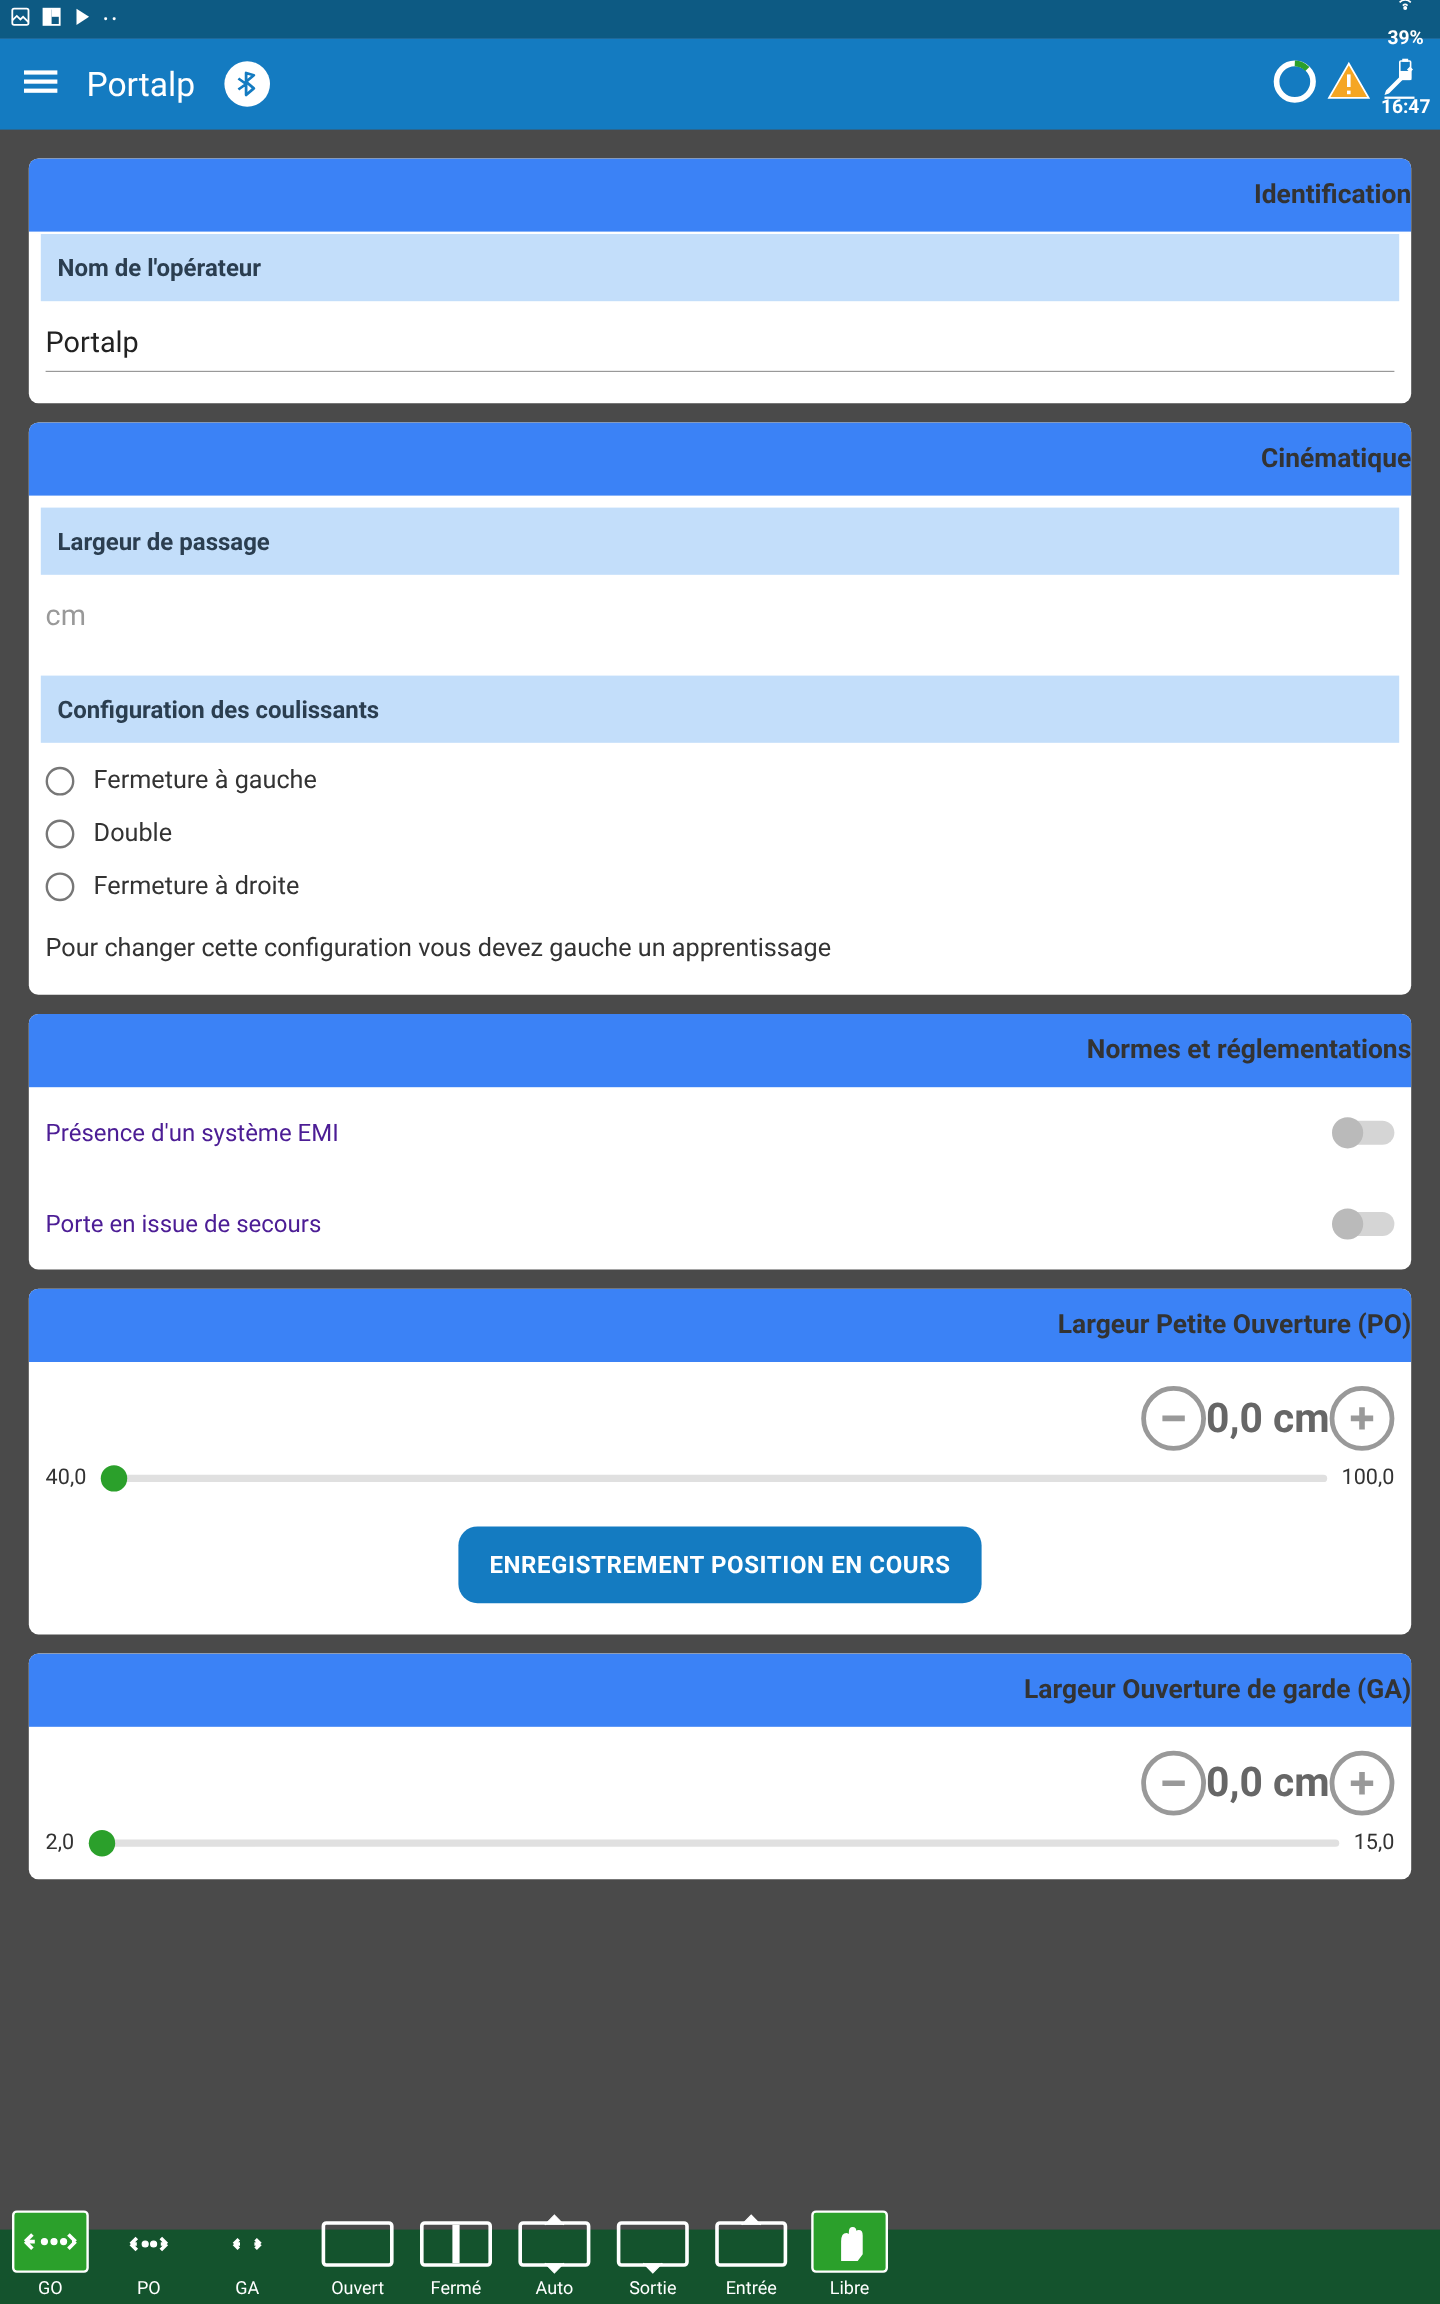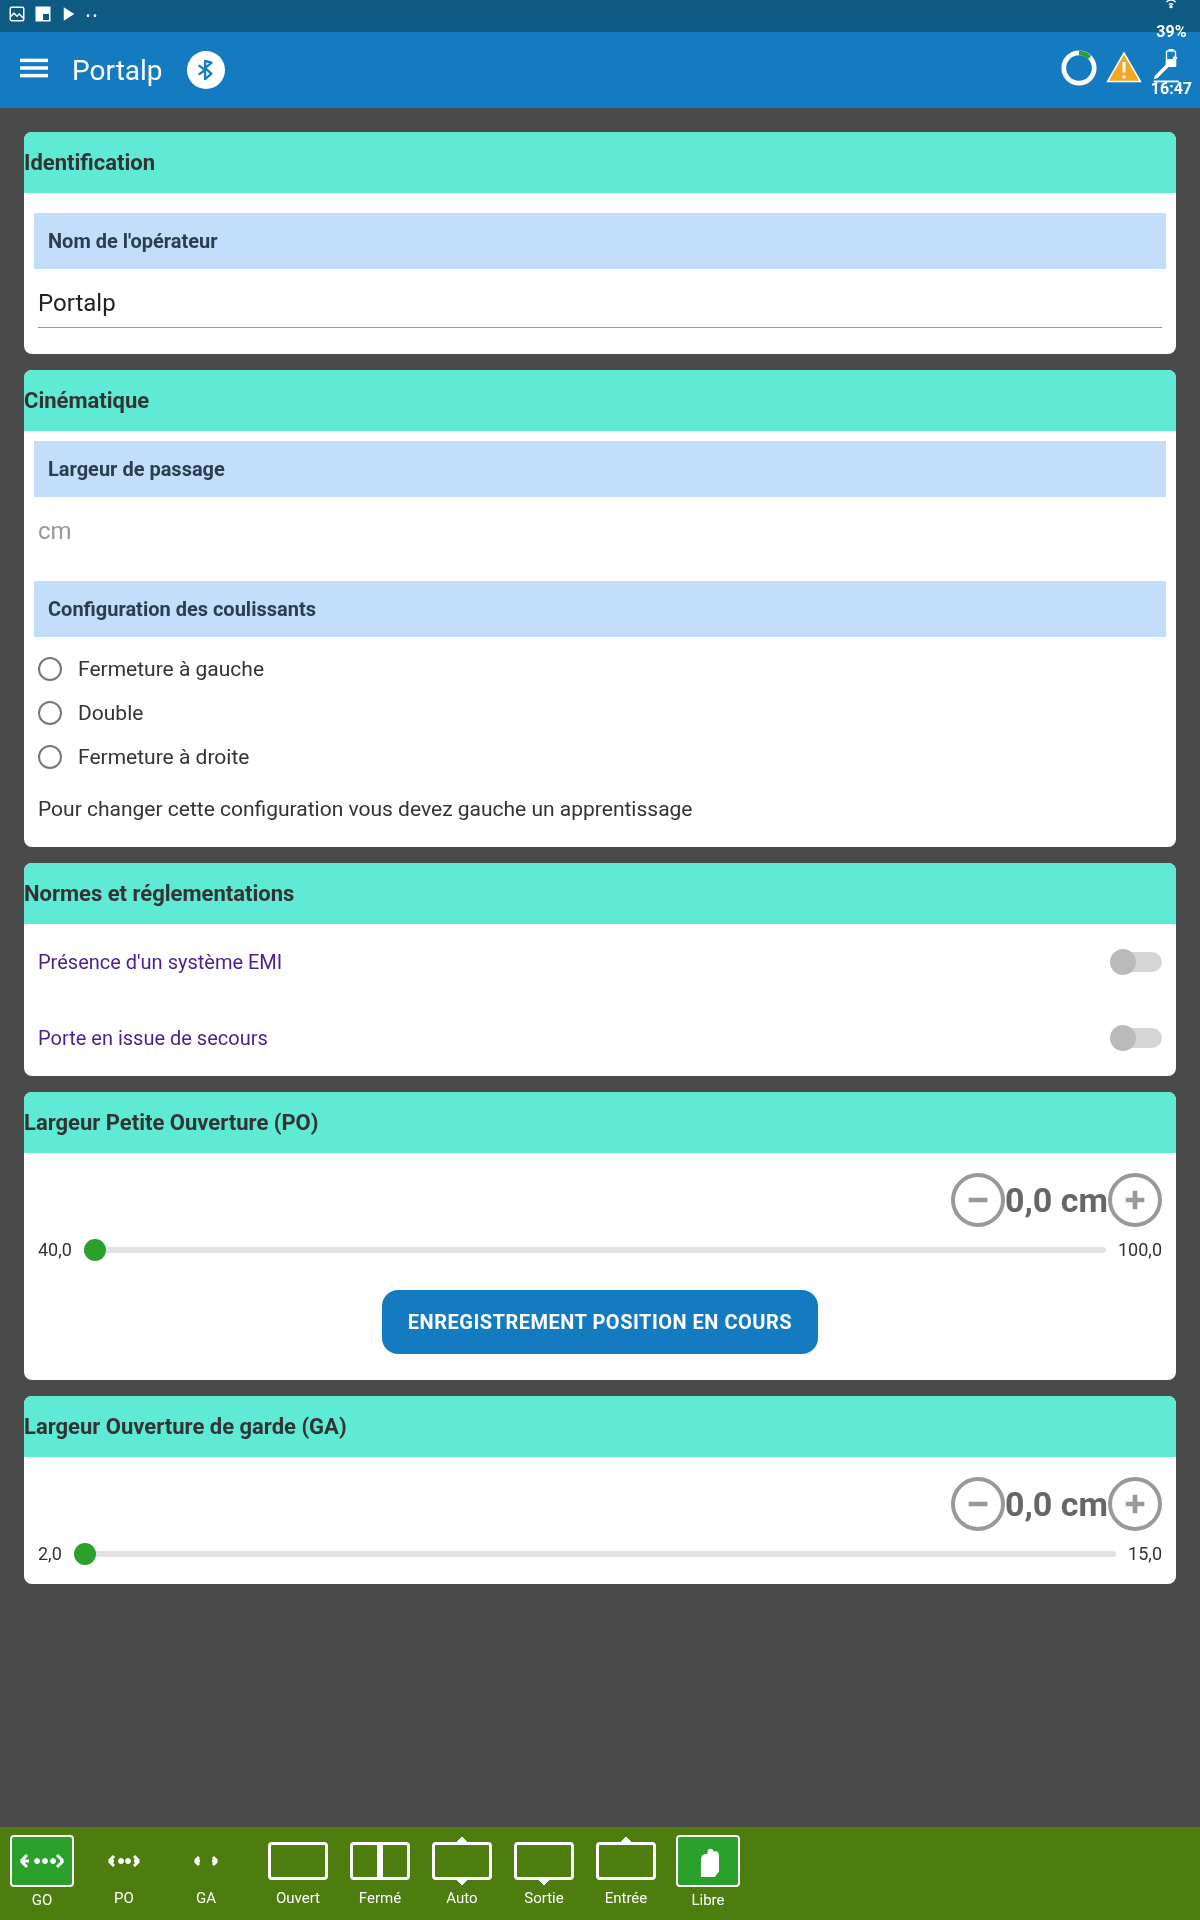--- a/index.html
+++ b/index.html
@@ -14,21 +14,21 @@
 .app-bar { height: 76px; background: #147bc1; display: flex; align-items: center; padding: 0 20px; gap: 24px; }
 .menu-icon { color: #fff; }
 .app-title { color: #fff; font-size: 28px; font-weight: 400; }
 .bt-circle { width: 38px; height: 38px; background: #fff; border-radius: 50%; display: inline-flex; align-items: center; justify-content: center; }
 .bt-circle svg { fill: #147bc1; }
 .app-bar-right { margin-left: auto; display: flex; align-items: center; gap: 8px; }
 
 
 .content { padding: 24px; height: calc(1920px - 32px - 76px - 84px); overflow-y: auto; }
 .card { background: #fff; border-radius: 8px; margin-bottom: 16px; overflow: hidden; }
-.section-header { background: #5eead4; text-align: left; padding: 18px 0; font-size: 22px; font-weight: bold; color: #333; }
+.section-header { background: #3b82f6; text-align: right; padding: 18px 0; font-size: 22px; font-weight: bold; color: #333; }
 .sub-header { background: #c3defa; padding: 16px 14px; font-size: 20px; font-weight: bold; color: #2b3e50; }
 .card-body { padding: 10px 14px 26px; }
 .text-input { width: 100%; border: none; border-bottom: 1px solid #999; font-size: 24px; padding: 10px 0; outline: none; color: #222; }
 .text-input::placeholder { color: #999; }
 
 .radio-row { display: flex; align-items: center; gap: 16px; padding: 10px 0; }
 .radio-btn { width: 24px; height: 24px; border: 2.5px solid #777; border-radius: 50%; flex-shrink: 0; }
 .radio-label { font-size: 21px; color: #333; }
 .hint-text { font-size: 21px; color: #333; padding: 18px 14px 26px; }
 
@@ -42,21 +42,21 @@
 .step-btn svg { stroke: #999; }
 .value-display { font-size: 34px; font-weight: bold; color: #666; }
 
 .slider-row { display: flex; align-items: center; gap: 12px; padding: 6px 14px 20px; font-size: 18px; color: #333; }
 .slider-track { flex: 1; height: 6px; background: #e0e0e0; border-radius: 3px; position: relative; }
 .slider-thumb { width: 22px; height: 22px; background: #2ba02b; border-radius: 50%; position: absolute; top: -8px; left: 0; }
 
 .primary-btn { display: block; margin: 10px auto 26px; background: #147bc1; color: #fff; border: none; border-radius: 16px; padding: 20px 26px; font-size: 20px; font-weight: bold; letter-spacing: 0.5px; cursor: pointer; }
 
 
-.bottom-bar { position: fixed; bottom: 0; left: 0; right: 0; height: 93px; background: #4d7c0f; display: flex; align-items: center; padding: 0 6px 4px; gap: 10px; }
+.bottom-bar { position: fixed; bottom: 0; left: 0; right: 0; height: 62px; background: #14532d; display: flex; align-items: flex-end; padding: 0 6px 4px; gap: 10px; }
 .bb-item { display: flex; flex-direction: column; align-items: center; gap: 4px; color: #fff; font-size: 15px; min-width: 72px; }
 .bb-ic { width: 64px; height: 48px; display: flex; align-items: center; justify-content: center; border-radius: 4px; }
 .bb-ic.active { background: #2ba02b; border: 2px solid #fff; height: 52px; }
 .bb-ic svg { stroke: #fff; fill: none; }
 .door-rect { width: 60px; height: 38px; border: 3px solid #fff; border-radius: 4px; position: relative; }
 </style>
 </head>
 <body>
 
 <div class="status-bar">
@@ -146,21 +146,21 @@
           <rect x="3" y="22" width="20" height="1.5"></rect>
         </svg>
     </span>
   </div>
 </div>
 
 <div class="content">
 
   <div class="card">
     <div class="section-header">Identification</div>
-    <div style="padding:20px 10px 0">
+    <div style="padding:2px 10px 0">
         <div class="sub-header">Nom de l'opérateur</div>
       </div>
     <div class="card-body">
       <input class="text-input" value="Portalp" style="">
     </div>
   </div>
 
   <div class="card">
     <div class="section-header">Cinématique</div>
     <div style="padding:10px 10px 0">

